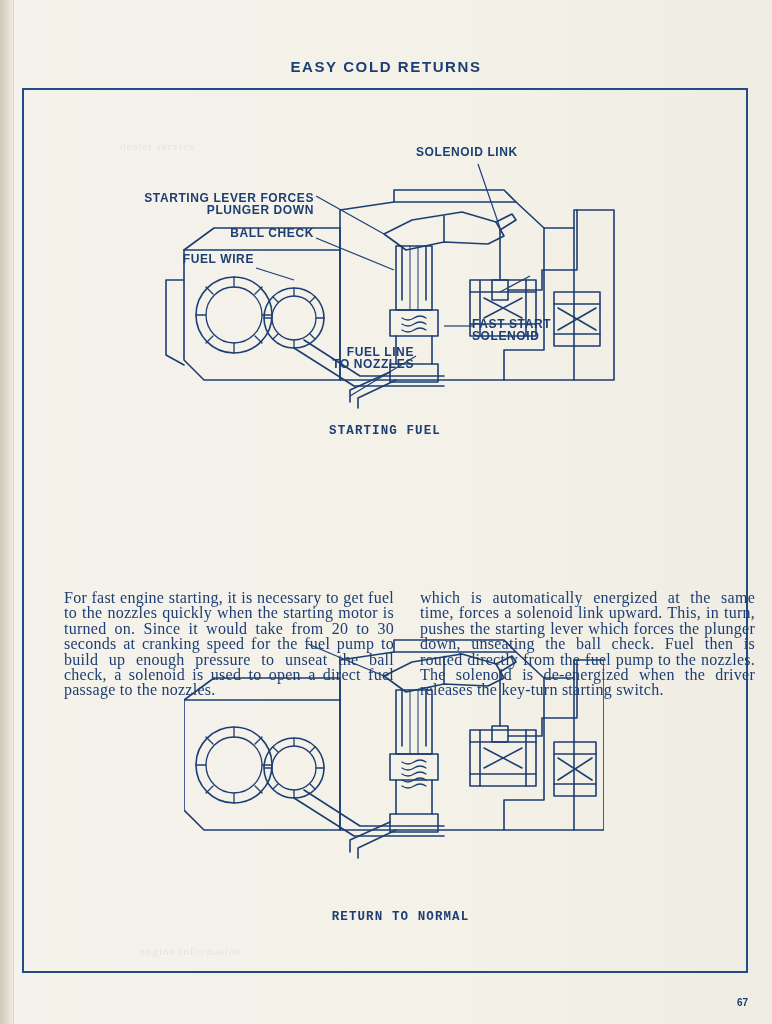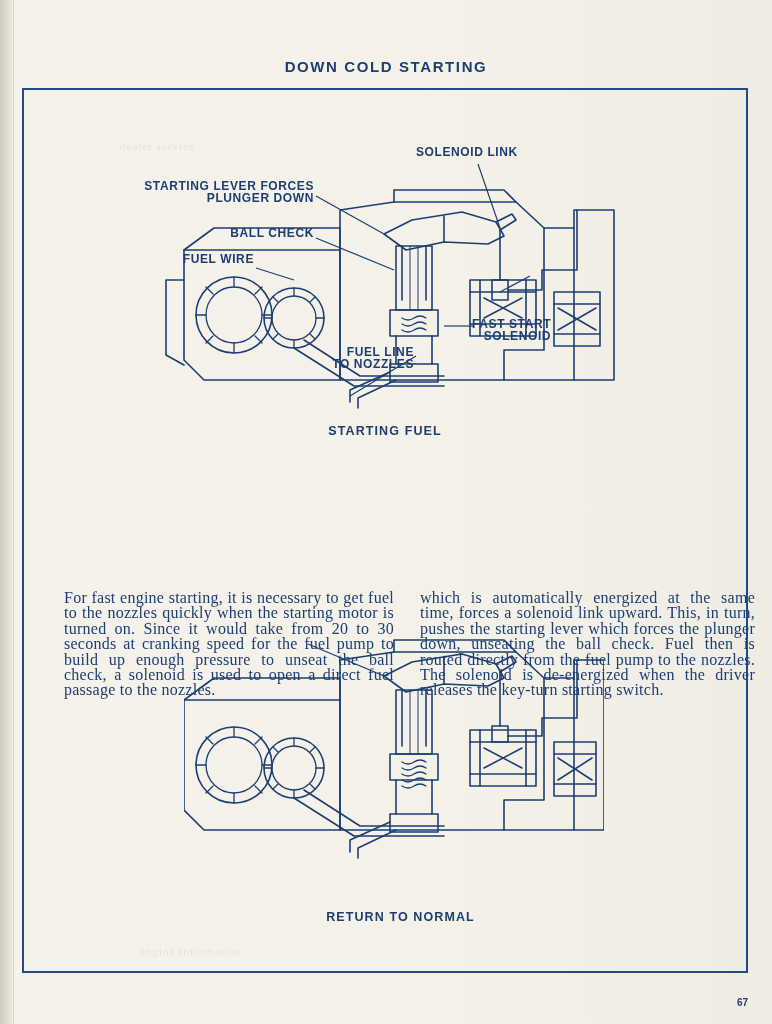--- a/index.html
+++ b/index.html
@@ -46,21 +46,21 @@
     width: 726px;
     height: 885px;
     border: 2px solid #234b85;
     box-sizing: border-box;
   }
   .fig {
     position: absolute;
     color: #1d3e72;
   }
   .fig-caption {
-    font-family: Liberation Sans, sans-serif;
+    font-family: Liberation Mono, monospace;
     font-weight: bold;
     font-size: 12.5px;
     letter-spacing: 1.1px;
     text-align: center;
     color: #1d3e72;
   }
   .callout {
     position: absolute;
     font-family: "Liberation Sans", sans-serif;
     font-weight: bold;
@@ -106,21 +106,21 @@
 </style>
 </head>
 <body>
 
 <div class="page">
   <div class="spine"></div>
 
   <div class="ghost" style="left:120px; top:140px;">dealer service</div>
   <div class="ghost" style="left:140px; top:945px;">engine information</div>
 
-  <div class="page-title">DOWN COLD STARTING</div>
+  <div class="page-title">EASY COLD RETURNS</div>
 
   <div class="frame">
 
     <div class="fig" style="left:120px; top:60px; width:480px; height:290px;">
       <svg width="480" height="290" viewBox="0 0 480 290">
         <g fill="none" stroke="#1d3e72" stroke-width="1.6" stroke-linejoin="round" stroke-linecap="round">
 
           <path d="M196 60 L196 230 L360 230 L360 200 L400 200 L400 78 L372 52 L250 52 Z"></path>
 
           <path d="M250 52 L250 40 L360 40 L372 52"></path>
@@ -173,25 +173,25 @@
           <path d="M364 140 L398 140 L398 120 L433 120 L433 60"></path>
 
           <path d="M246 222 L206 240 L206 252"></path>
           <path d="M252 230 L214 248 L214 258"></path>
 
           <path d="M266 96 L266 160 M274 96 L274 160" stroke-width="1"></path>
         </g>
       </svg>
 
       <div class="callout left" style="left:272px; top:-4px;">SOLENOID LINK</div>
-      <div class="callout right" style="left:-60px; top:30px; width:230px;">STARTING LEVER FORCES
+      <div class="callout right" style="left:-60px; top:42px; width:230px;">STARTING LEVER FORCES
 PLUNGER DOWN</div>
       <div class="callout right" style="left:60px; top:77px; width:110px;">BALL CHECK</div>
       <div class="callout right" style="left:-10px; top:103px; width:120px;">FUEL WIRE</div>
-      <div class="callout left" style="left:328px; top:168px;text-align:right;">FAST START
+      <div class="callout left" style="left:328px; top:168px;">FAST START
 SOLENOID</div>
       <div class="callout right" style="left:150px; top:196px; width:120px;">FUEL LINE
 TO NOZZLES</div>
 
       <svg width="480" height="290" viewBox="0 0 480 290" style="position:absolute; left:0; top:0; pointer-events:none;">
         <g stroke="#1d3e72" stroke-width="1.2" fill="none">
           <path d="M334 14 L356 78"></path>
           <path d="M172 46 L240 84"></path>
           <path d="M172 88 L250 120"></path>
           <path d="M112 118 L150 130"></path>

